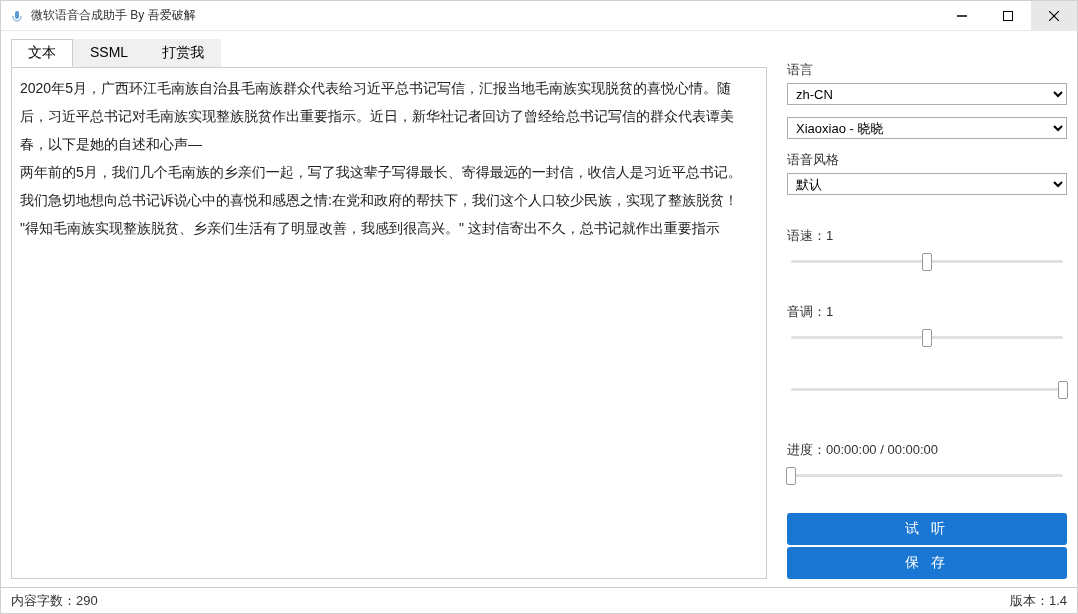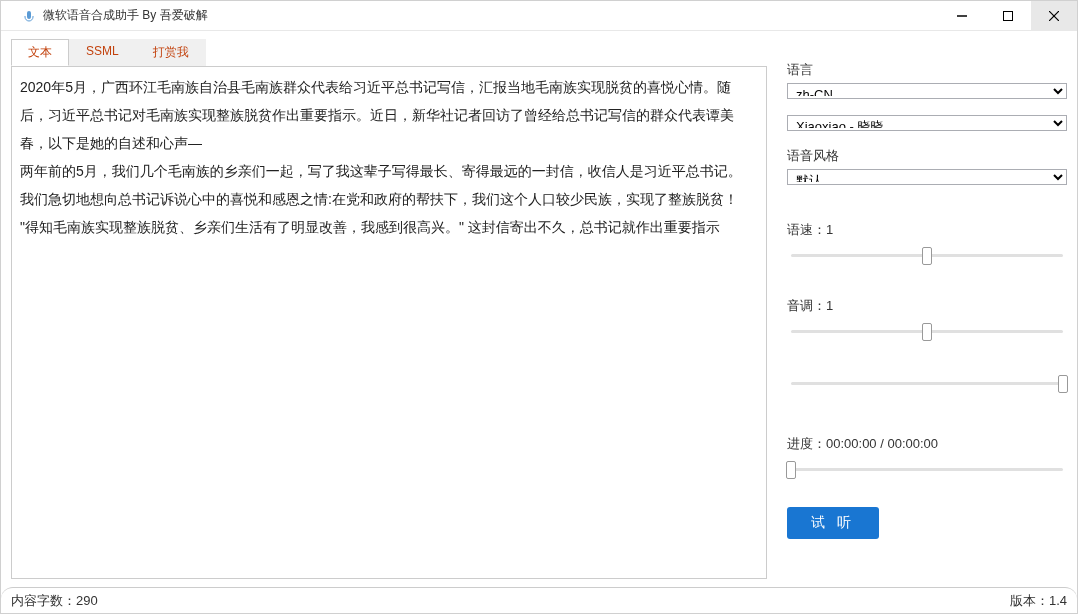--- a/index.html
+++ b/index.html
@@ -14,21 +14,21 @@
       height: 614px;
       overflow: hidden;
       position: relative;
       border: 1px solid #d0d0d0;
     }
     .titlebar {
       height: 30px;
       background: #fff;
       display: flex;
       align-items: center;
-      padding-left: 20px;
+      padding-left: 8px;
       border-bottom: 1px solid #e8e8e8;
     }
     .titlebar-icon {
       width: 16px;
       height: 16px;
       margin-right: 6px;
       display: inline-flex;
       align-items: center;
       justify-content: center;
     }
@@ -65,22 +65,22 @@
     }
     .tabs {
       display: flex;
       border-bottom: 1px solid #ccc;
       margin-bottom: -1px;
       z-index: 1;
       position: relative;
     }
     .tab {
       padding: 4px 16px;
-      font-size: 12px;
-      color: #c2410c;
+      font-size: 14px;
+      color: #000000;
       cursor: pointer;
       border: 1px solid transparent;
       border-bottom: none;
       background: #f0f0f0;
       margin-right: 0;
     }
     .tab.active {
       background: #fff;
       border: 1px solid #ccc;
       border-bottom: 1px solid #fff;
@@ -120,21 +120,21 @@
       color: #333;
       display: block;
       margin-bottom: 4px;
     }
     .form-select {
       width: 100%;
       padding: 2px 4px;
       font-size: 13px;
       border: 1px solid #abadb3;
       background: #fff;
-      height: 16px;
+      height: 22px;
     }
     .slider-group {
       margin-top: 20px;
       margin-bottom: 12px;
     }
     .slider-label {
       font-size: 13px;
       color: #333;
       margin-bottom: 6px;
     }
@@ -163,20 +163,21 @@
       cursor: pointer;
       transform: translateX(-50%);
     }
     .progress-group {
       margin-top: 30px;
     }
     .buttons-row {
       display: flex;
       gap: 2px;
       margin-top: 16px;
+      flex-direction: column;
     }
     .btn {
       padding: 7px 24px;
       font-size: 14px;
       color: #fff;
       background: #1976d2;
       border: none;
       border-radius: 3px;
       cursor: pointer;
       letter-spacing: 4px;
@@ -187,21 +188,20 @@
       left: 0;
       right: 0;
       height: 26px;
       border-top: 1px solid #ccc;
       display: flex;
       align-items: center;
       padding: 0 10px;
       font-size: 13px;
       color: #333;
       background: #fff;
-      border-radius: 12px;
     }
     .statusbar-left {
       flex: 1;
     }
     .statusbar-right {
       text-align: right;
     }
   </style>
 </head>
 <body>
@@ -300,20 +300,21 @@
         <span>进度：</span><span>00:00:00 / 00:00:00</span>
       </div>
       <div class="slider-track">
         <div class="slider-line"></div>
         <div class="slider-thumb" style="left:0%"></div>
       </div>
     </div>
 
     <div class="buttons-row">
       <button class="btn">试 听</button>
+      <button class="btn">保 存</button>
     </div>
   </div>
 </div>
 
 <div class="statusbar">
   <div class="statusbar-left">
     <span>内容字数：</span><span>290</span>
   </div>
   <div class="statusbar-right">
     <span>版本：</span><span>1.4</span>

